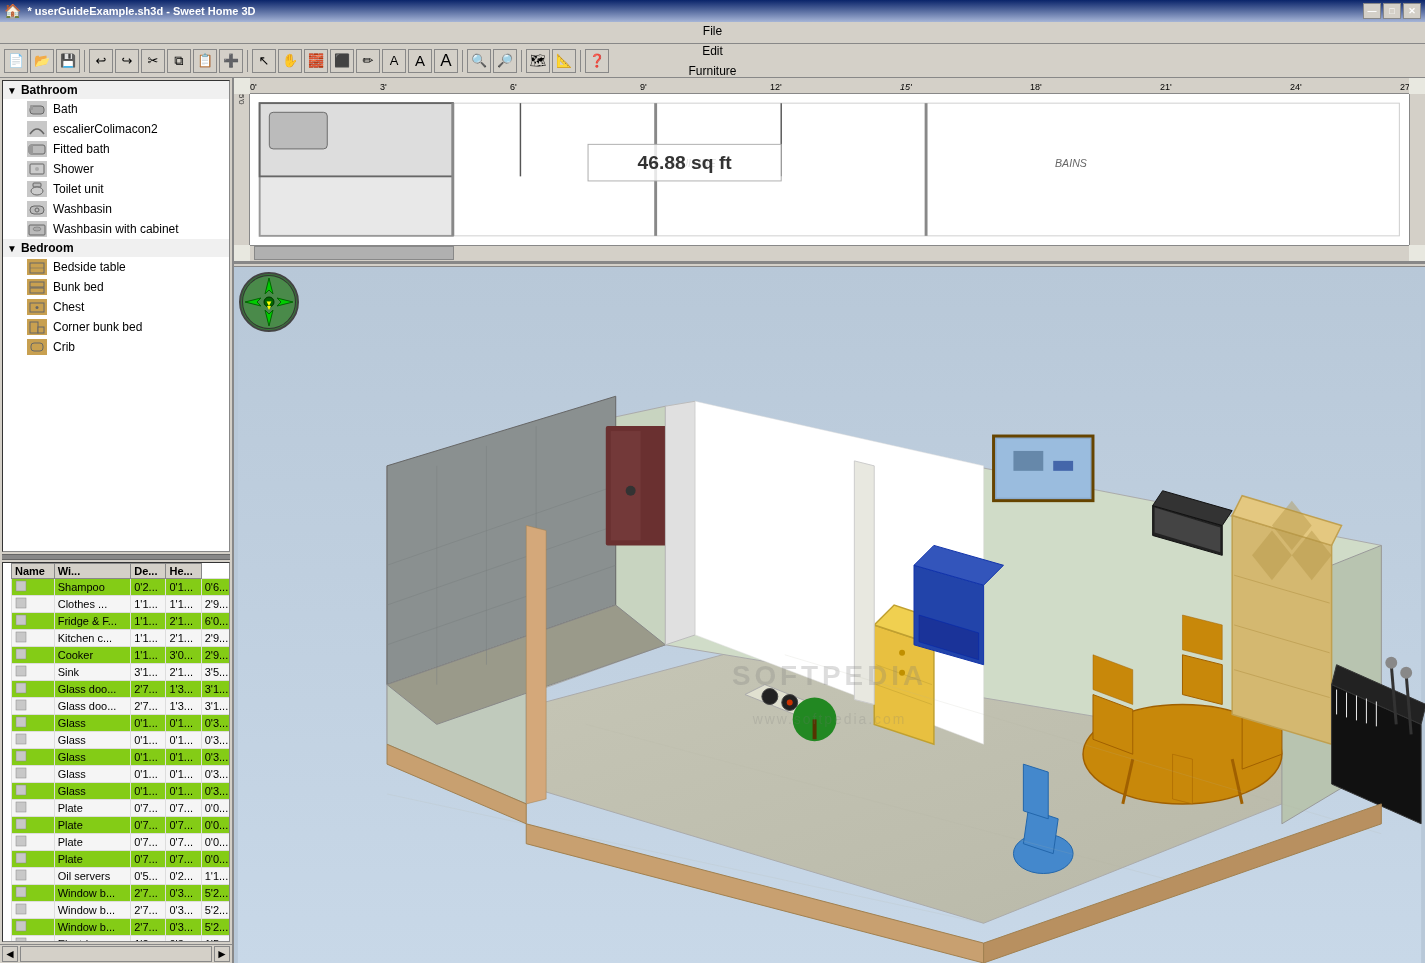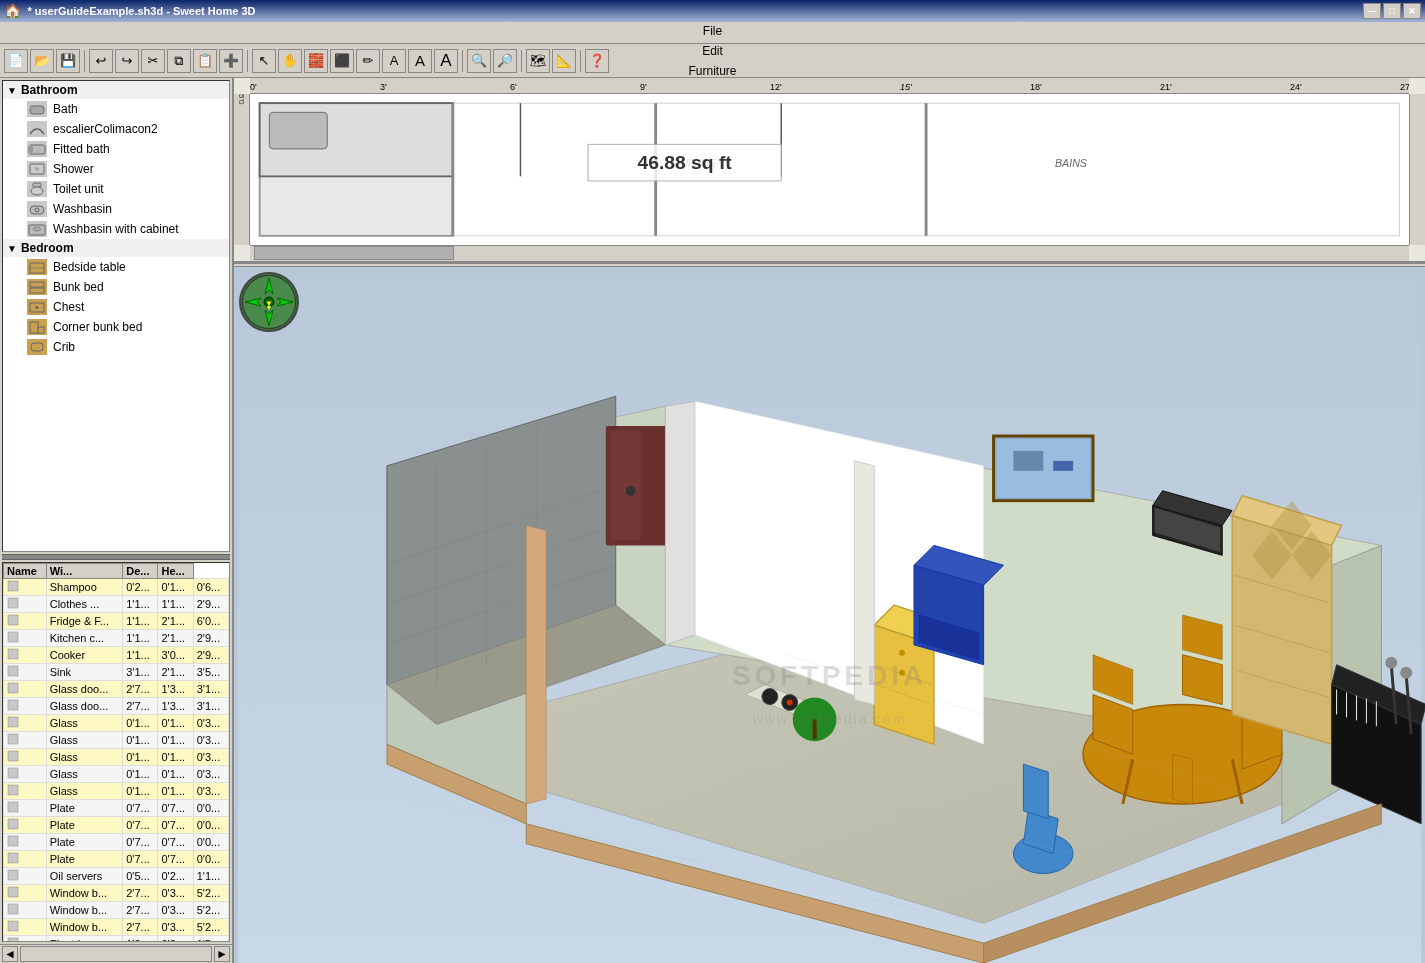--- a/index.html
+++ b/index.html
@@ -117,38 +117,39 @@
       height: 380px;
       overflow-y: auto;
       background: white;
       border: 1px inset #888;
       margin: 2px;
     }
     #bottom-table table {
       width: 100%;
       border-collapse: collapse;
       font-size: 11px;
+      margin-left: 8px;
     }
     #bottom-table th {
       background: #d4d0c8;
       border: 1px solid #888;
       padding: 1px 3px;
       position: sticky;
       top: 0;
       text-align: left;
       font-weight: bold;
     }
     #bottom-table td {
       border: 1px solid #ddd;
       padding: 1px 3px;
       white-space: nowrap;
       overflow: hidden;
       max-width: 60px;
     }
-    .table-row-even { background: #fef9c3; }
+    .table-row-even { background: #84cc16; }
     .table-row-odd { background: #f5f5f5; }
 
     
     #right-panel {
       flex: 1;
       display: flex;
       flex-direction: column;
       overflow: hidden;
     }
 

